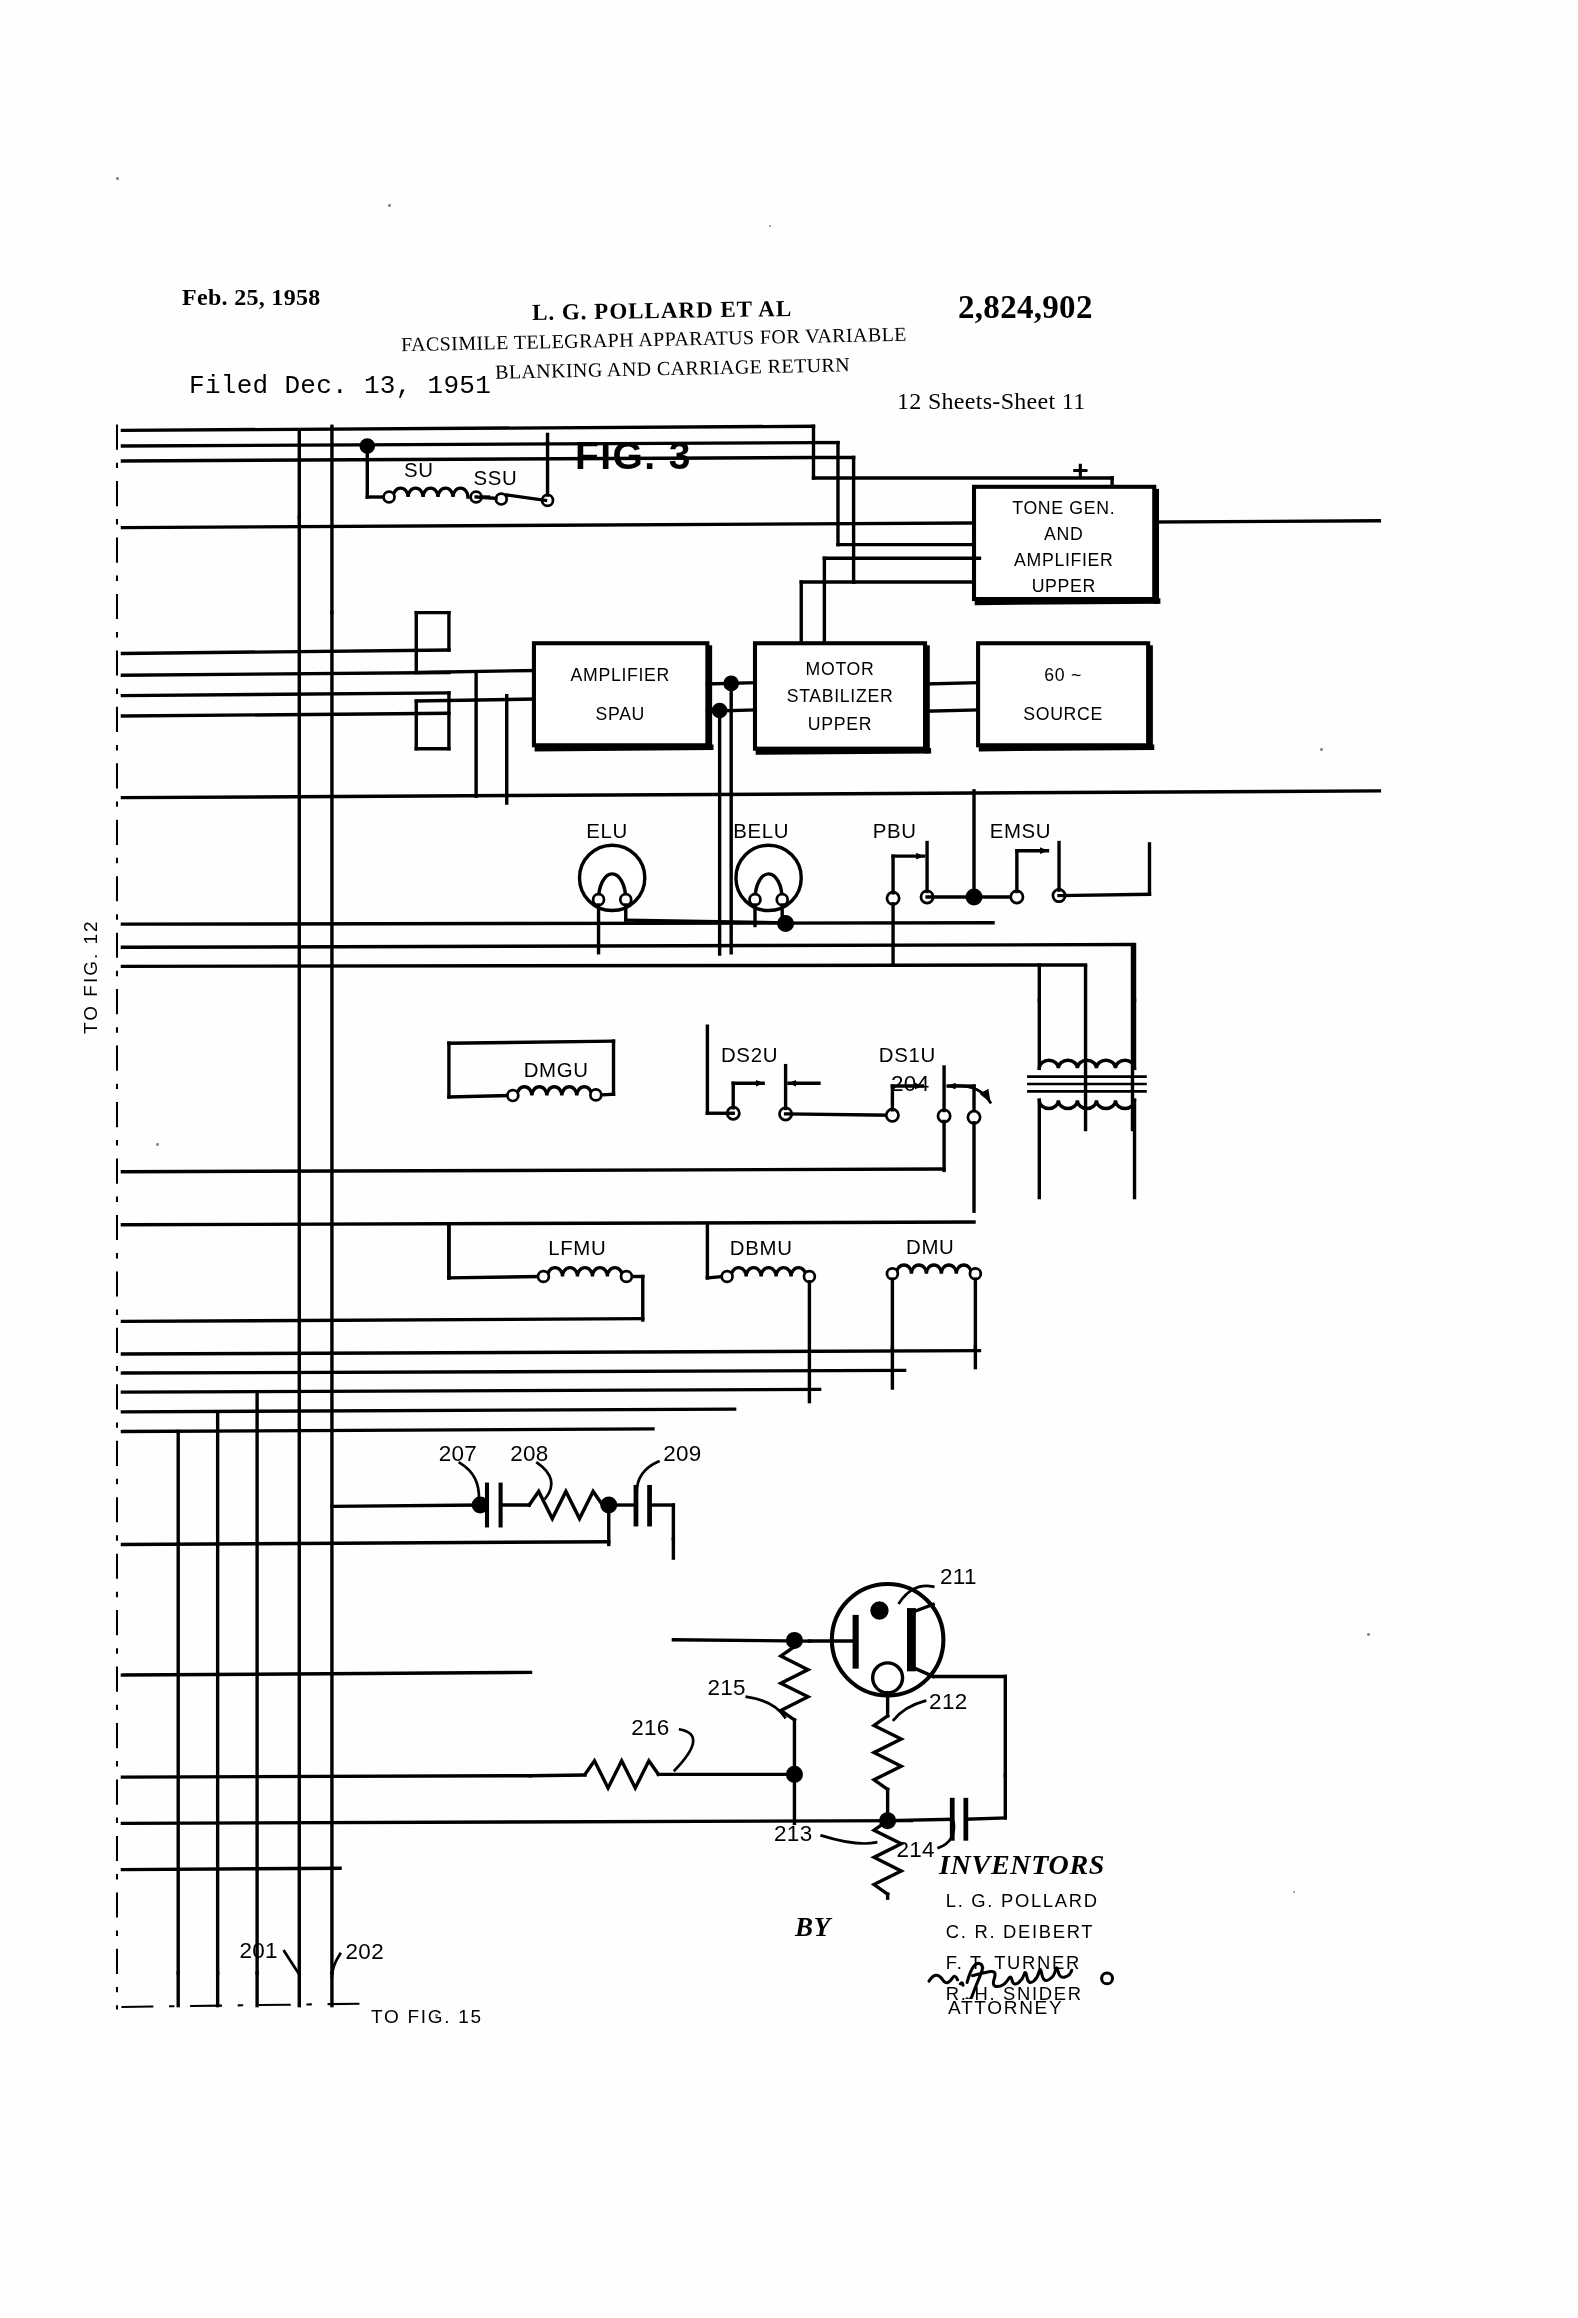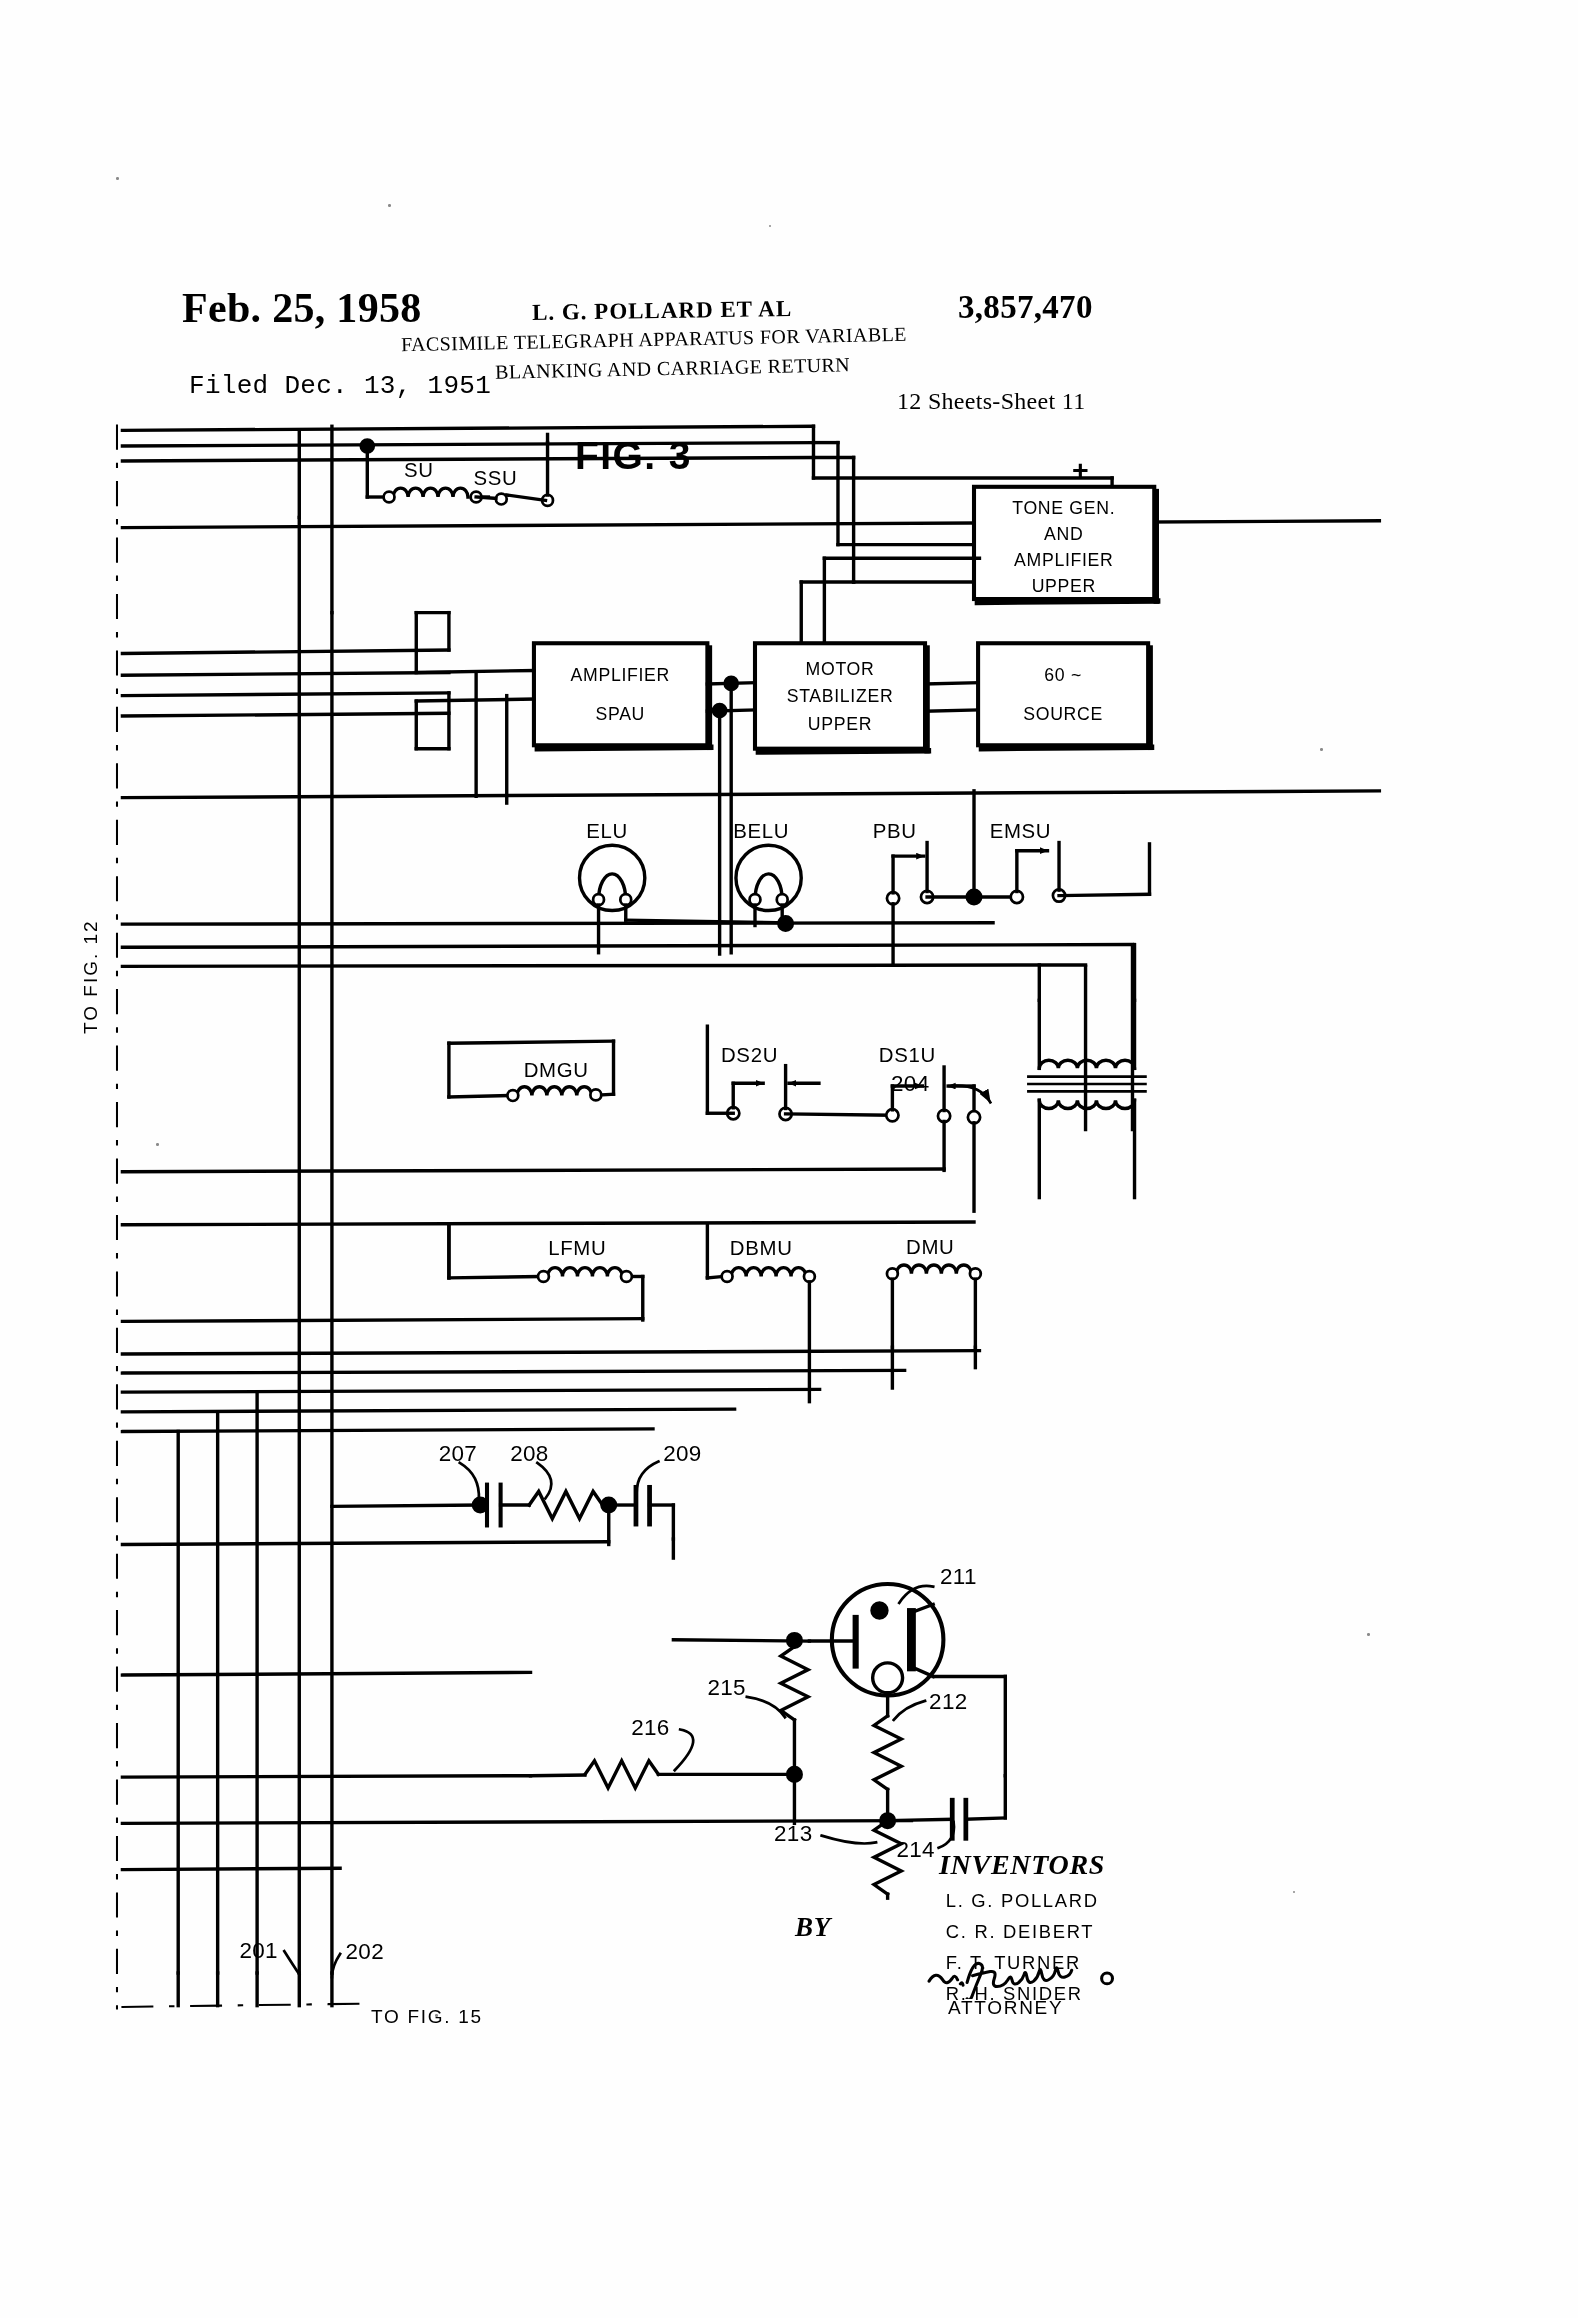--- a/index.html
+++ b/index.html
@@ -20,21 +20,21 @@
     position: absolute;
     inset: 0;
     background: #fefefe;
   }
 
   
   .header { position: absolute; left: 0; top: 0; width: 1578px; height: 408px; }
   .hdr-date {
     position: absolute; left: 182px; top: 284px;
     font-family: "Liberation Serif", serif;
-    font-weight: bold; font-size: 42px; letter-spacing: 0.3px;
+    font-weight: bold; font-size: 24px; letter-spacing: 0.3px;
     white-space: nowrap;
   }
   .hdr-inventor {
     position: absolute; left: 532px; top: 298px;
     font-family: "Liberation Serif", serif;
     font-weight: bold; font-size: 23px; letter-spacing: 1px;
     white-space: nowrap;
     transform: rotate(-0.9deg);
   }
   .hdr-patno {
@@ -138,21 +138,21 @@
   .speck { position: absolute; background: #8a8a8a; border-radius: 50%; }
 </style>
 </head>
 <body>
 
 <div class="page">
 
   <div class="header">
     <div class="hdr-date">Feb. 25, 1958</div>
     <div class="hdr-inventor">L. G. POLLARD  ET AL</div>
-    <div class="hdr-patno">3,857,470</div>
+    <div class="hdr-patno">2,824,902</div>
     <div class="hdr-title1">FACSIMILE TELEGRAPH APPARATUS FOR VARIABLE</div>
     <div class="hdr-title2">BLANKING AND CARRIAGE RETURN</div>
     <div class="hdr-filed">Filed Dec. 13, 1951</div>
     <div class="hdr-sheets">12 Sheets-Sheet 11</div>
   </div>
 
   <div class="fig-label">FIG. 3</div>
 
   <svg class="sch" viewBox="0 0 2320 3408">
     <defs>

